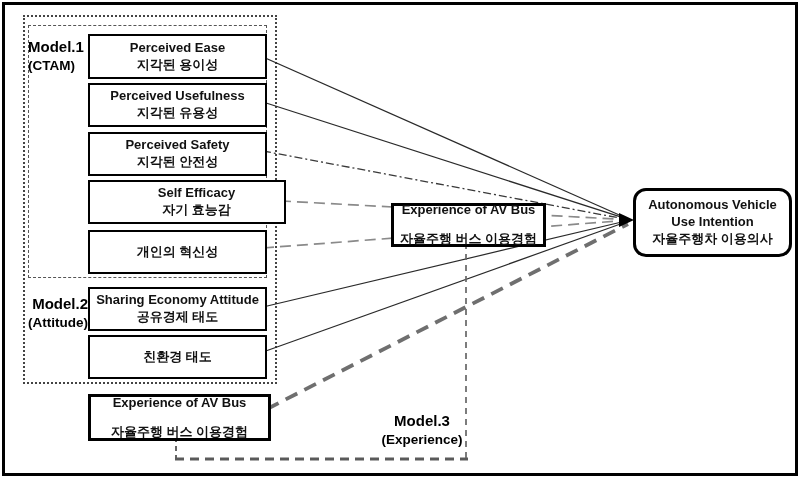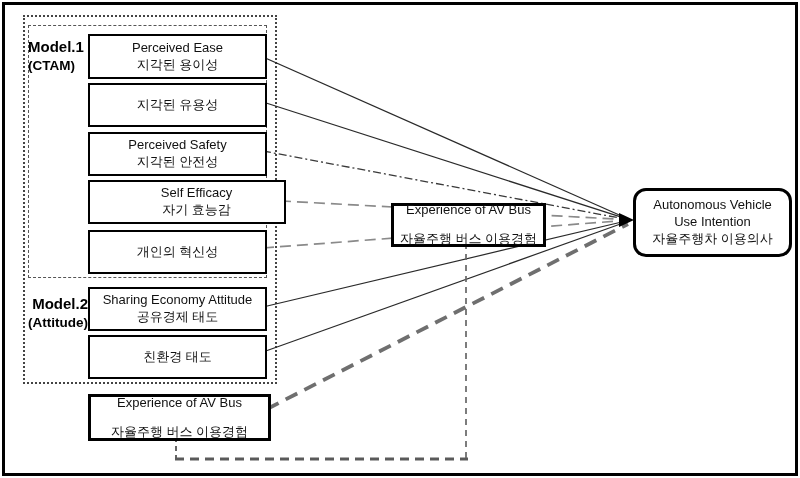--- a/index.html
+++ b/index.html
@@ -6,21 +6,21 @@
   body{font-family:"Liberation Sans","DejaVu Sans",sans-serif;}
   #canvas{position:relative;width:800px;height:478px;background:#ffffff;overflow:hidden;}
   .frame{position:absolute;left:2px;top:2px;width:790px;height:468px;border:3px solid #000;}
   .group-rect{position:absolute;background:transparent;}
   .dotted{border:2px dotted #444;}
   .dashed{border:1.6px dashed #555;}
   svg.lines{position:absolute;left:0;top:0;z-index:2;}
   .construct{
     position:absolute;z-index:3;background:#fff;border:2px solid #000;
     display:flex;flex-direction:column;justify-content:center;
-    text-align:center;font-size:13px;line-height:1.3;color:#111;font-weight:400;
+    text-align:center;font-size:13px;line-height:1.3;color:#111;font-weight:700;
   }
   .construct.thick{border-width:3px;gap:12px;}
   .construct.rounded{border-width:3px;border-radius:13px;}
   .grp-label{
     position:absolute;z-index:4;font-weight:700;color:#000000;text-align:center;
     font-size:15px;line-height:1.2;
   }
   .grp-label .sub{font-size:13.5px;}
   .en{display:block;}
   .ko{display:block;}
@@ -48,20 +48,21 @@
     <path d="M175,459 L468,459" stroke="#5a5a5a" stroke-width="3" stroke-dasharray="9 6" fill="none"></path>
     <path d="M466,458 L466,243" stroke="#666666" stroke-width="1.7" stroke-dasharray="6 5" fill="none"></path>
     <polygon points="619,213 634,220 619,227" fill="#000000"></polygon>
   </svg>
 
   <div class="construct" style="left:88px;top:34px;width:175px;height:41px;">
     <span class="en">Perceived Ease</span>
     <span class="ko">지각된 용이성</span>
   </div>
   <div class="construct" style="left:88px;top:83px;width:175px;height:40px;">
+    <span class="en">Perceived Usefulness</span>
     <span class="ko">지각된 유용성</span>
   </div>
   <div class="construct" style="left:88px;top:132px;width:175px;height:40px;">
     <span class="en">Perceived Safety</span>
     <span class="ko">지각된 안전성</span>
   </div>
   <div class="construct" style="left:88px;top:180px;width:175px;height:40px;padding-left:19px;">
     <span class="en">Self Efficacy</span>
     <span class="ko">자기 효능감</span>
   </div>
@@ -94,14 +95,18 @@
   </div>
 
   <div class="grp-label" style="left:28px;top:38px;width:62px;text-align:left;">
     <span>Model.1</span>
     <span class="sub">(CTAM)</span>
   </div>
   <div class="grp-label" style="left:24px;top:295px;width:64px;text-align:right;">
     <span>Model.2</span>
     <span class="sub">(Attitude)</span>
   </div>
+  <div class="grp-label" style="left:381px;top:412px;width:82px;">
+    <span>Model.3</span>
+    <span class="sub">(Experience)</span>
+  </div>
 
 </div>
 
 </body></html>

